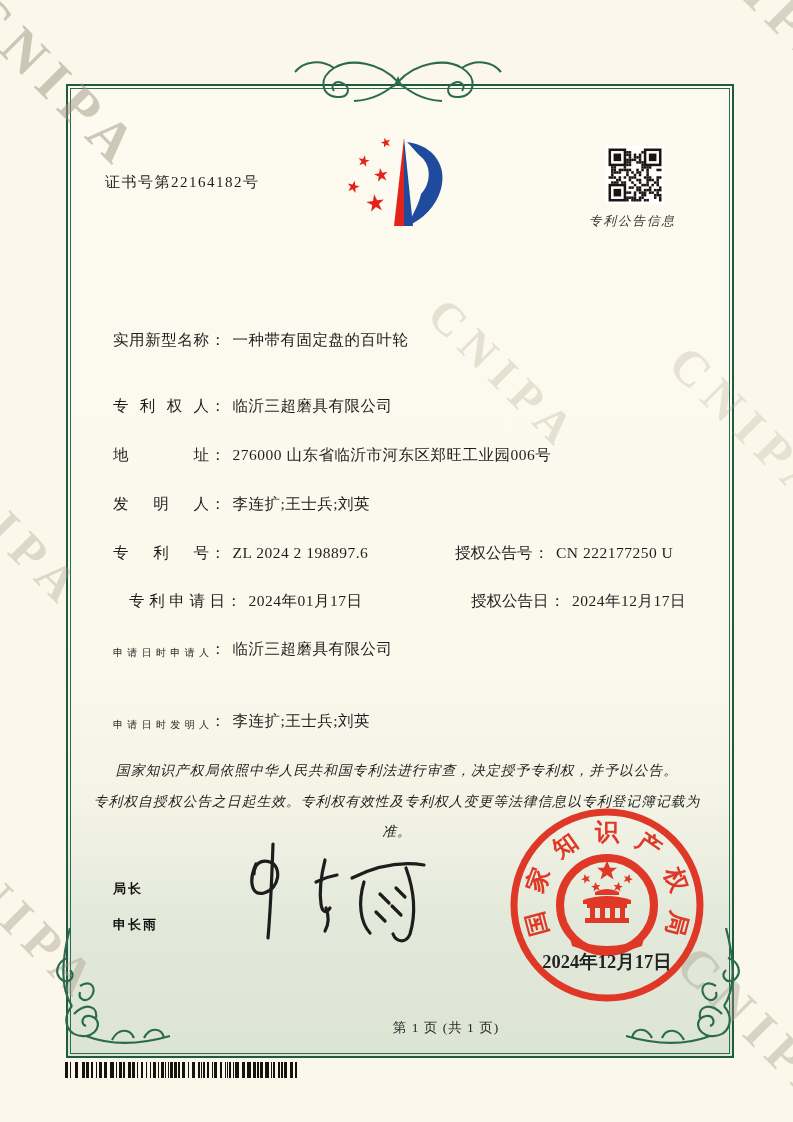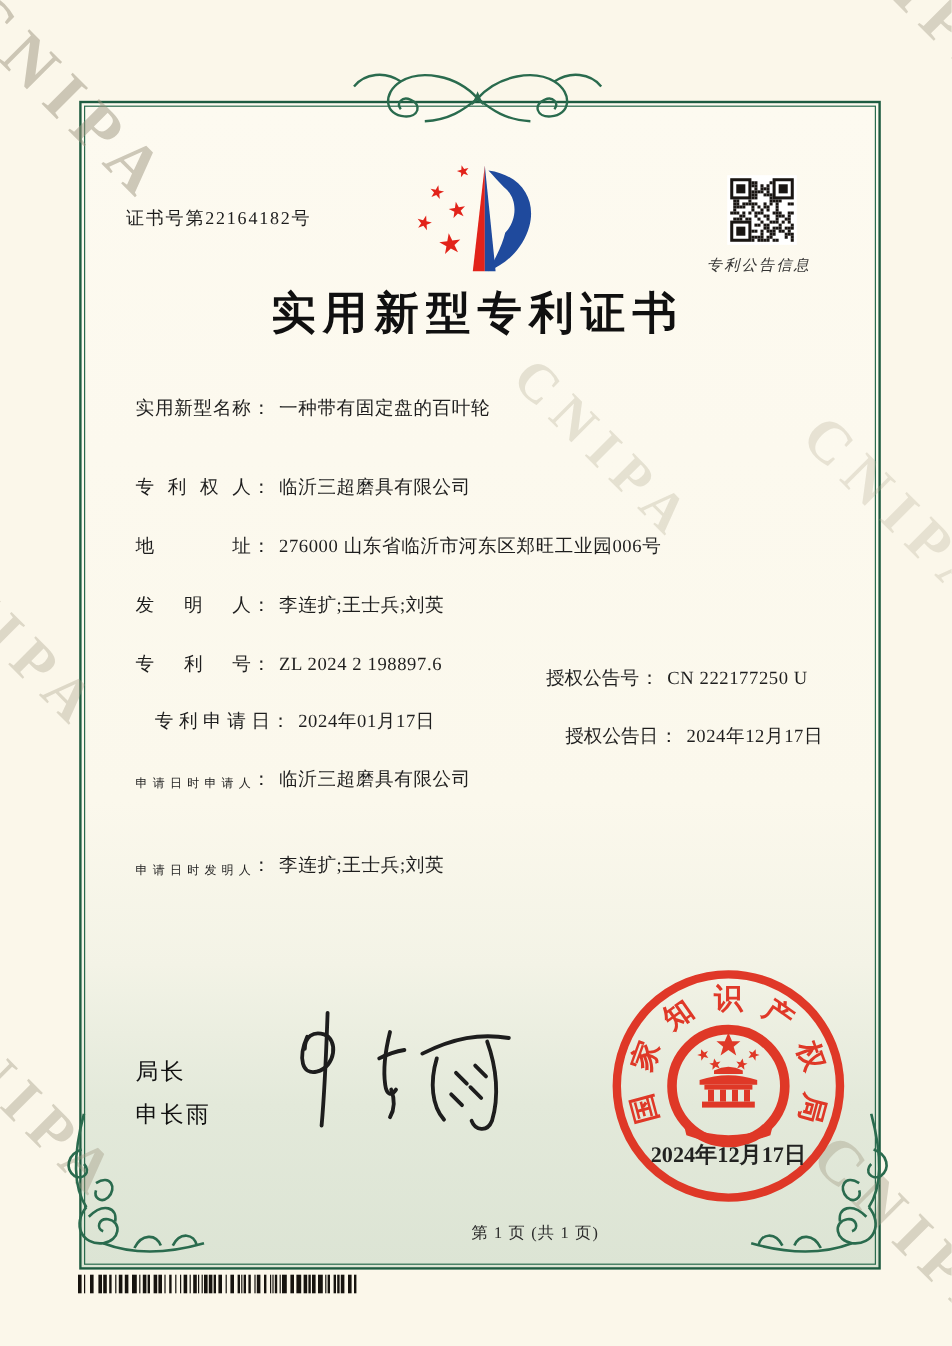--- a/index.html
+++ b/index.html
@@ -37,27 +37,27 @@
   .title{position:absolute;left:66px;top:236px;width:664px;text-align:center;
          font-size:37px;font-weight:bold;letter-spacing:6px;color:#101010;}
 
   .rows{position:absolute;left:113px;top:0;width:580px;}
   .frow{position:absolute;left:0;font-size:15.5px;white-space:nowrap;color:#1e1e1e;}
   .flabel{display:inline-block;width:96px;text-align:justify;text-align-last:justify;
           vertical-align:bottom;}
   .flabel.long{font-size:10px;}
   .fcolon{margin:0 7px 0 1px;}
   .fvalue{letter-spacing:0.5px;}
-  .fright{position:absolute;left:342px;top:12px;white-space:nowrap;}
+  .fright{position:absolute;left:342px;top:0;white-space:nowrap;}
 
   .statement{position:absolute;left:79px;top:756px;width:636px;text-align:center;
              font-size:13.8px;font-style:italic;line-height:30.5px;color:#1f1f1f;letter-spacing:1px;}
 
   .signer{position:absolute;left:113px;font-family:"Liberation Sans","DejaVu Sans",sans-serif;
-          font-weight:normal;font-size:19px;color:#111;letter-spacing:2px;}
+          font-weight:bold;font-size:13px;color:#111;letter-spacing:2px;}
   .signature{position:absolute;left:228px;top:838px;width:206px;height:108px;}
 
   .seal{position:absolute;left:506px;top:808px;width:202px;height:198px;opacity:.93;}
   .seal text{font-family:"Liberation Serif","DejaVu Serif",serif;font-weight:bold;}
 
   .footer{position:absolute;left:66px;top:1019px;width:760px;text-align:center;
           font-size:13.5px;color:#2a2a2a;letter-spacing:1px;}
 
   .barcode{position:absolute;left:65px;top:1062px;width:235px;height:16px;z-index:5;}
 </style>
@@ -277,21 +277,20 @@
         <rect x="7.565217391304348" y="7.565217391304348" width="7.565217391304348" height="7.565217391304348" fill="#191512"></rect>
         <rect x="37.82608695652174" y="2.5217391304347827" width="17.65217391304348" height="17.65217391304348" fill="#191512"></rect>
         <rect x="40.34782608695652" y="5.043478260869565" width="12.608695652173914" height="12.608695652173914" fill="#fff"></rect>
         <rect x="42.869565217391305" y="7.565217391304348" width="7.565217391304348" height="7.565217391304348" fill="#191512"></rect>
         <rect x="2.5217391304347827" y="37.82608695652174" width="17.65217391304348" height="17.65217391304348" fill="#191512"></rect>
         <rect x="5.043478260869565" y="40.34782608695652" width="12.608695652173914" height="12.608695652173914" fill="#fff"></rect>
         <rect x="7.565217391304348" y="42.869565217391305" width="7.565217391304348" height="7.565217391304348" fill="#191512"></rect>
       </svg>
     <div class="qr-label">专利公告信息</div>
 
-    <div class="title">实用新型专利证书</div>
 
     <div class="rows">
       <div class="frow" style="top:330px;">
         <span class="flabel">实用新型名称</span><span class="fcolon">：</span><span class="fvalue">一种带有固定盘的百叶轮</span>
       </div>
       <div class="frow" style="top:396px;">
         <span class="flabel">专利权人</span><span class="fcolon">：</span><span class="fvalue">临沂三超磨具有限公司</span>
       </div>
       <div class="frow" style="top:445px;">
         <span class="flabel">地址</span><span class="fcolon">：</span><span class="fvalue">276000 山东省临沂市河东区郑旺工业园006号</span>
@@ -308,20 +307,24 @@
         <span class="fright"><span>授权公告日</span><span class="fcolon">：</span><span class="fvalue">2024年12月17日</span></span>
       </div>
       <div class="frow" style="top:639px;">
         <span class="flabel long">申请日时申请人</span><span class="fcolon">：</span><span class="fvalue">临沂三超磨具有限公司</span>
       </div>
       <div class="frow" style="top:687px;margin-top:24px;">
         <span class="flabel long">申请日时发明人</span><span class="fcolon">：</span><span class="fvalue">李连扩;王士兵;刘英</span>
       </div>
     </div>
 
+    <div class="statement">
+      <div>国家知识产权局依照中华人民共和国专利法进行审查，决定授予专利权，并予以公告。</div>
+      <div>专利权自授权公告之日起生效。专利权有效性及专利权人变更等法律信息以专利登记簿记载为准。</div>
+    </div>
 
     <div class="signer" style="top:880px;">局长</div>
     <div class="signer" style="top:916px;">申长雨</div>
 
     <svg class="signature" viewBox="0 0 206 108" fill="none" stroke="#1d1d1d" stroke-width="3.2" stroke-linecap="round" stroke-linejoin="round">
       <path d="M45,6 C44,34 43,66 40,100"></path>
       <path d="M28,26 C20,44 24,58 36,55 C52,51 54,28 42,24 C33,21 26,26 26,36"></path>
       <path d="M97,22 C93,38 91,52 93,66 C94,74 98,76 102,70"></path>
       <path d="M88,44 C96,40 103,38 109,37"></path>
       <path d="M98,70 C101,78 101,86 97,93"></path>

